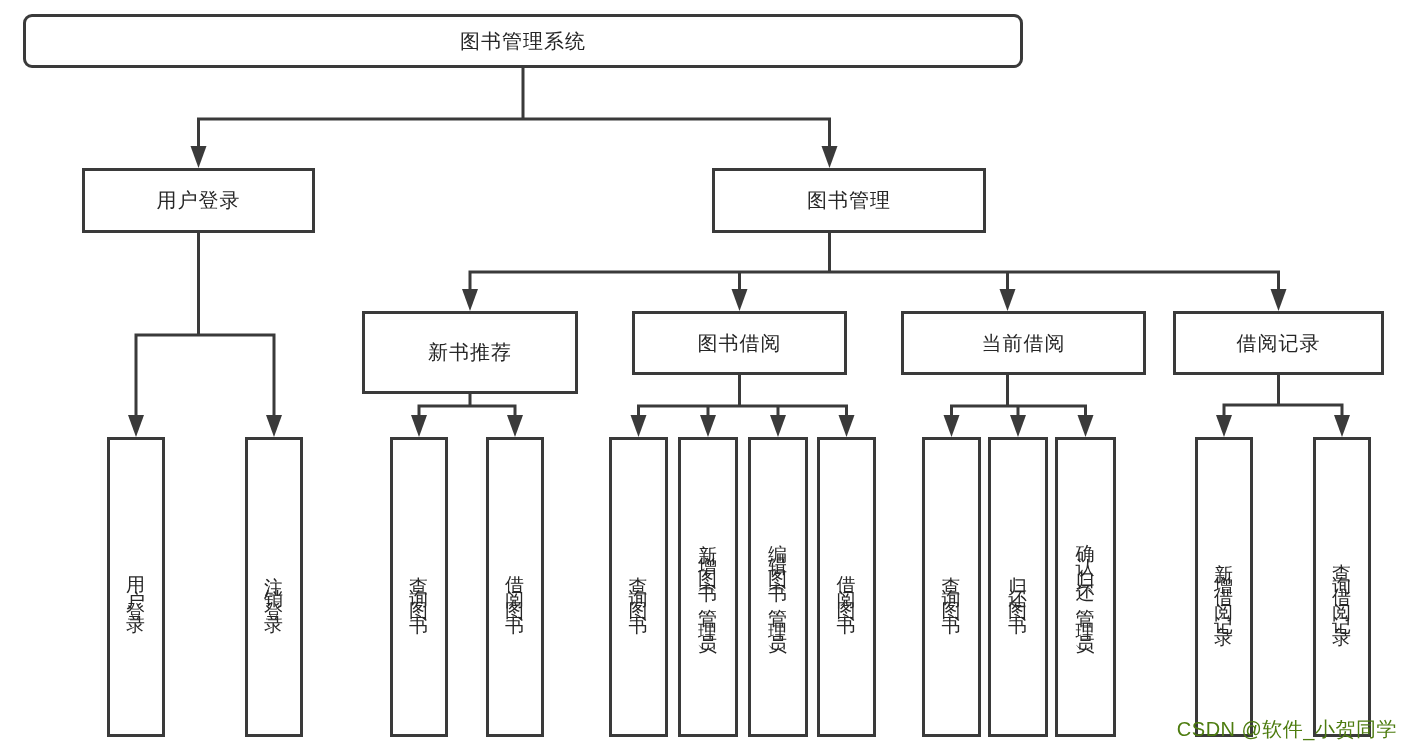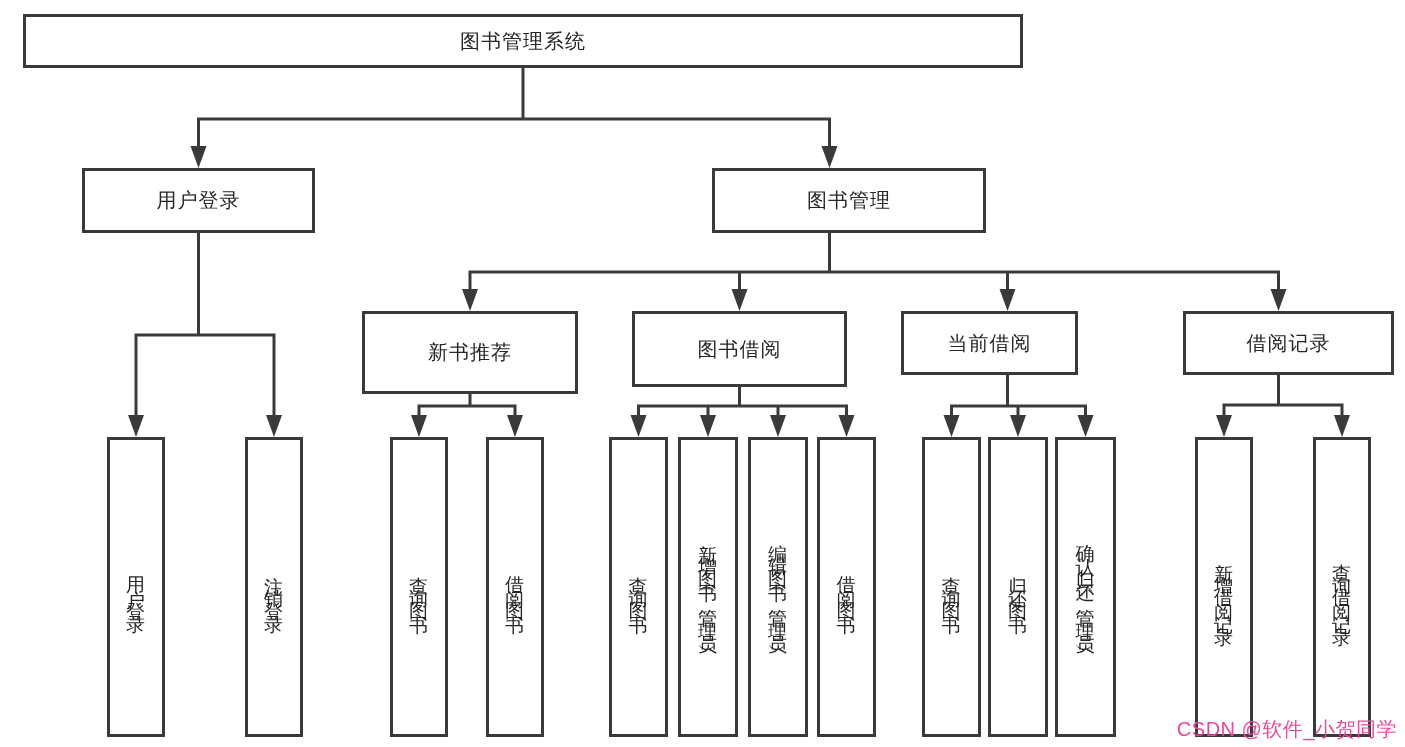--- a/index.html
+++ b/index.html
@@ -24,47 +24,47 @@
   }
   .box.h{font-size:20px;letter-spacing:1px;white-space:nowrap;}
   .box.v{
     writing-mode:vertical-rl;
     text-orientation:mixed;
     font-size:19px;
     letter-spacing:13px;
     line-height:1;
   }
   
-  .b-root{left:23px;top:14px;width:1000px;height:54px;}
+  .b-root{left:23px;top:14px;width:1000px;height:54px;border-radius:9px;}
   
   .b-userlogin{left:82px;top:168px;width:233px;height:65px;}
   .b-bookmgmt{left:712px;top:168px;width:274px;height:65px;}
   
   .b-newbook{left:362px;top:311px;width:216px;height:83px;}
-  .b-bookborrow{left:632px;top:311px;width:215px;height:76px;}
-  .b-currentborrow{left:901px;top:311px;width:177px;height:64px;text-align:center;}
-  .b-borrowrecord{left:1173px;top:311px;width:211px;height:64px;margin-left:10px;}
+  .b-bookborrow{left:632px;top:311px;width:215px;height:64px;}
+  .b-currentborrow{left:901px;top:311px;width:245px;height:64px;text-align:center;}
+  .b-borrowrecord{left:1173px;top:311px;width:211px;height:64px;}
   
   .b-l1{left:107px;top:437px;width:58px;height:300px;}
   .b-l2{left:245px;top:437px;width:58px;height:300px;}
   .b-l3{left:390px;top:437px;width:58px;height:300px;}
   .b-l4{left:486px;top:437px;width:58px;height:300px;}
   .b-l5{left:609px;top:437px;width:59px;height:300px;}
   .b-l6{left:678px;top:437px;width:60px;height:300px;}
   .b-l7{left:748px;top:437px;width:60px;height:300px;}
   .b-l8{left:817px;top:437px;width:59px;height:300px;}
   .b-l9{left:922px;top:437px;width:59px;height:300px;}
   .b-l10{left:988px;top:437px;width:60px;height:300px;}
   .b-l11{left:1055px;top:437px;width:61px;height:300px;}
   .b-l12{left:1195px;top:437px;width:58px;height:300px;}
   .b-l13{left:1313px;top:437px;width:58px;height:300px;}
   .watermark{
     position:absolute;
     right:8px;top:716px;
-    color:#ec4899;
+    color:#4d7c0f;
     font-size:20px;
     letter-spacing:0.5px;
     white-space:nowrap;
     z-index:3;
   }
 </style>
 </head>
 <body>
 
 <div id="stage">

